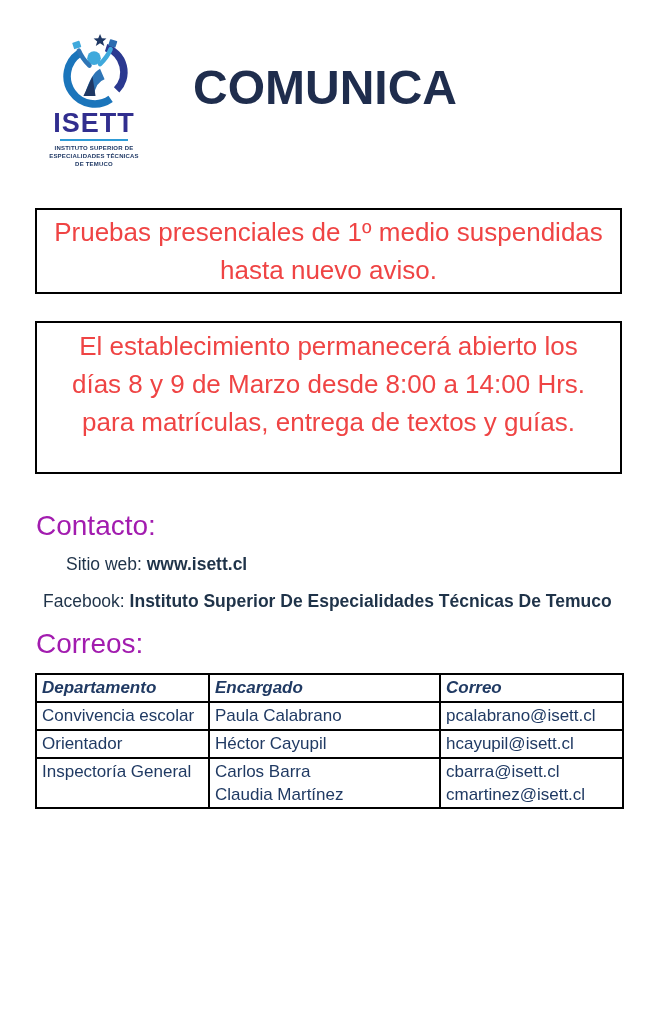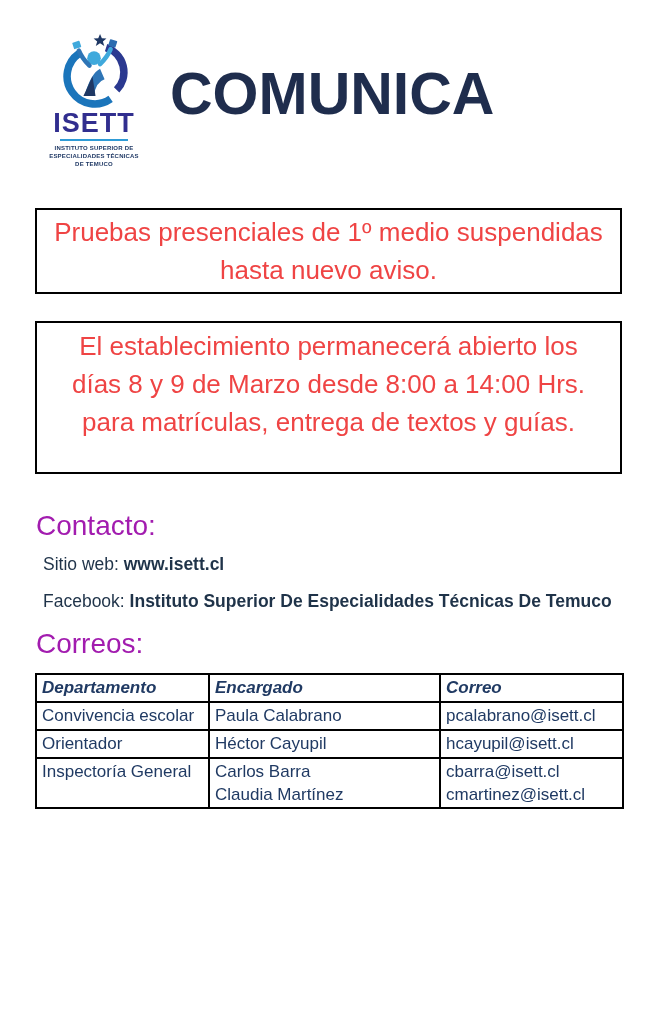--- a/index.html
+++ b/index.html
@@ -16,41 +16,41 @@
   .logo svg{display:block;margin:0 auto;}
   .logo-acronym{
     font-size:27px;font-weight:700;color:#312e8f;
     line-height:1.05;letter-spacing:1px;margin-top:1px;
   }
   .logo-divider{width:68px;height:2px;background:#2e9bd6;margin:2px auto 3px auto;}
   .logo-sub{font-size:6px;font-weight:700;color:#1f3864;line-height:8px;letter-spacing:.2px;}
   
   .doc-title{
     position:absolute;left:170px;top:60px;width:310px;
-    text-align:center;font-size:59px;font-weight:700;color:#1f2d4d;
+    text-align:center;font-size:48px;font-weight:700;color:#1f2d4d;
     letter-spacing:0px;
   }
   
   .announce{
     position:absolute;left:35px;width:587px;box-sizing:border-box;
     border:2px solid #000000;background:#ffffff;
     text-align:center;font-size:26px;line-height:38px;color:#ef4444;
     white-space:pre-line;
   }
   .announce.box1{top:208px;padding:3px 2px;}
   .announce.box2{top:321px;padding:4px 2px 31px 2px;}
   
   .section-heading{
     position:absolute;left:36px;font-size:28px;color:#a21caf;line-height:1.1;
   }
   .contact-heading{top:511px;}
   .correos-heading{top:629px;}
   .contact-line{position:absolute;left:43px;font-size:17.5px;color:#1f3349;}
   .contact-line .value{font-weight:700;}
-  .site-line{top:554px;}
+  .site-line{top:554px;margin-left:23px;}
   .fb-line{top:591px;}
   
   .mail-table{
     position:absolute;left:35px;top:673px;width:587px;
     border-collapse:collapse;table-layout:fixed;
   }
   .mail-table th,.mail-table td{
     border:2px solid #000000;
     font-size:17px;color:#203a63;
     padding:1px 5px;vertical-align:top;text-align:left;

